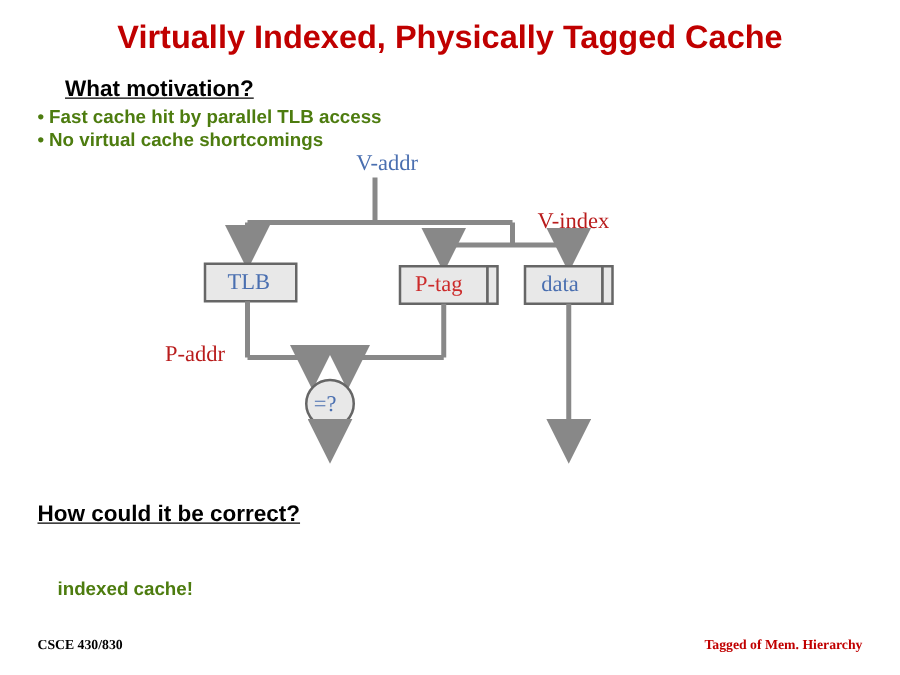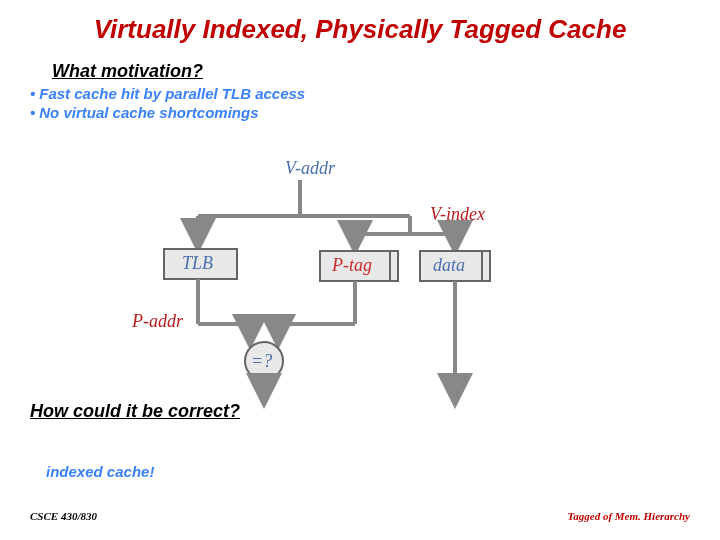--- a/index.html
+++ b/index.html
@@ -10,21 +10,20 @@
     background: #fff;
     font-family: Arial, Helvetica, sans-serif;
     overflow: hidden;
     position: relative;
   }
   .slide {
     width: 720px;
     height: 540px;
     position: relative;
     box-sizing: border-box;
-    font-style: italic;
   }
   .slide-title {
     position: absolute;
     left: 0;
     right: 0;
     top: 14px;
     text-align: center;
     font-size: 26px;
     font-weight: bold;
     color: #c00000;
@@ -37,36 +36,35 @@
     font-weight: bold;
     text-decoration: underline;
     color: #000;
     margin-left: 22px;
   }
   .bul {
     position: absolute;
     left: 30px;
     font-size: 15px;
     font-weight: bold;
-    color: #3b82f6;
+    color: #4d7c0f;
   }
   .bul .dot {
     display: inline-block;
     margin-right: 4px;
   }
   .bul1 { top: 85px; }
   .bul2 { top: 104px; text-align: center; }
 
   .diagram {
     position: absolute;
     left: 150px;
     top: 118px;
     width: 420px;
     height: 270px;
-    margin-top: 38px;
   }
 
   .correct-h {
     position: absolute;
     left: 30px;
     top: 401px;
     font-size: 18px;
     font-weight: bold;
     text-decoration: underline;
     color: #000;

